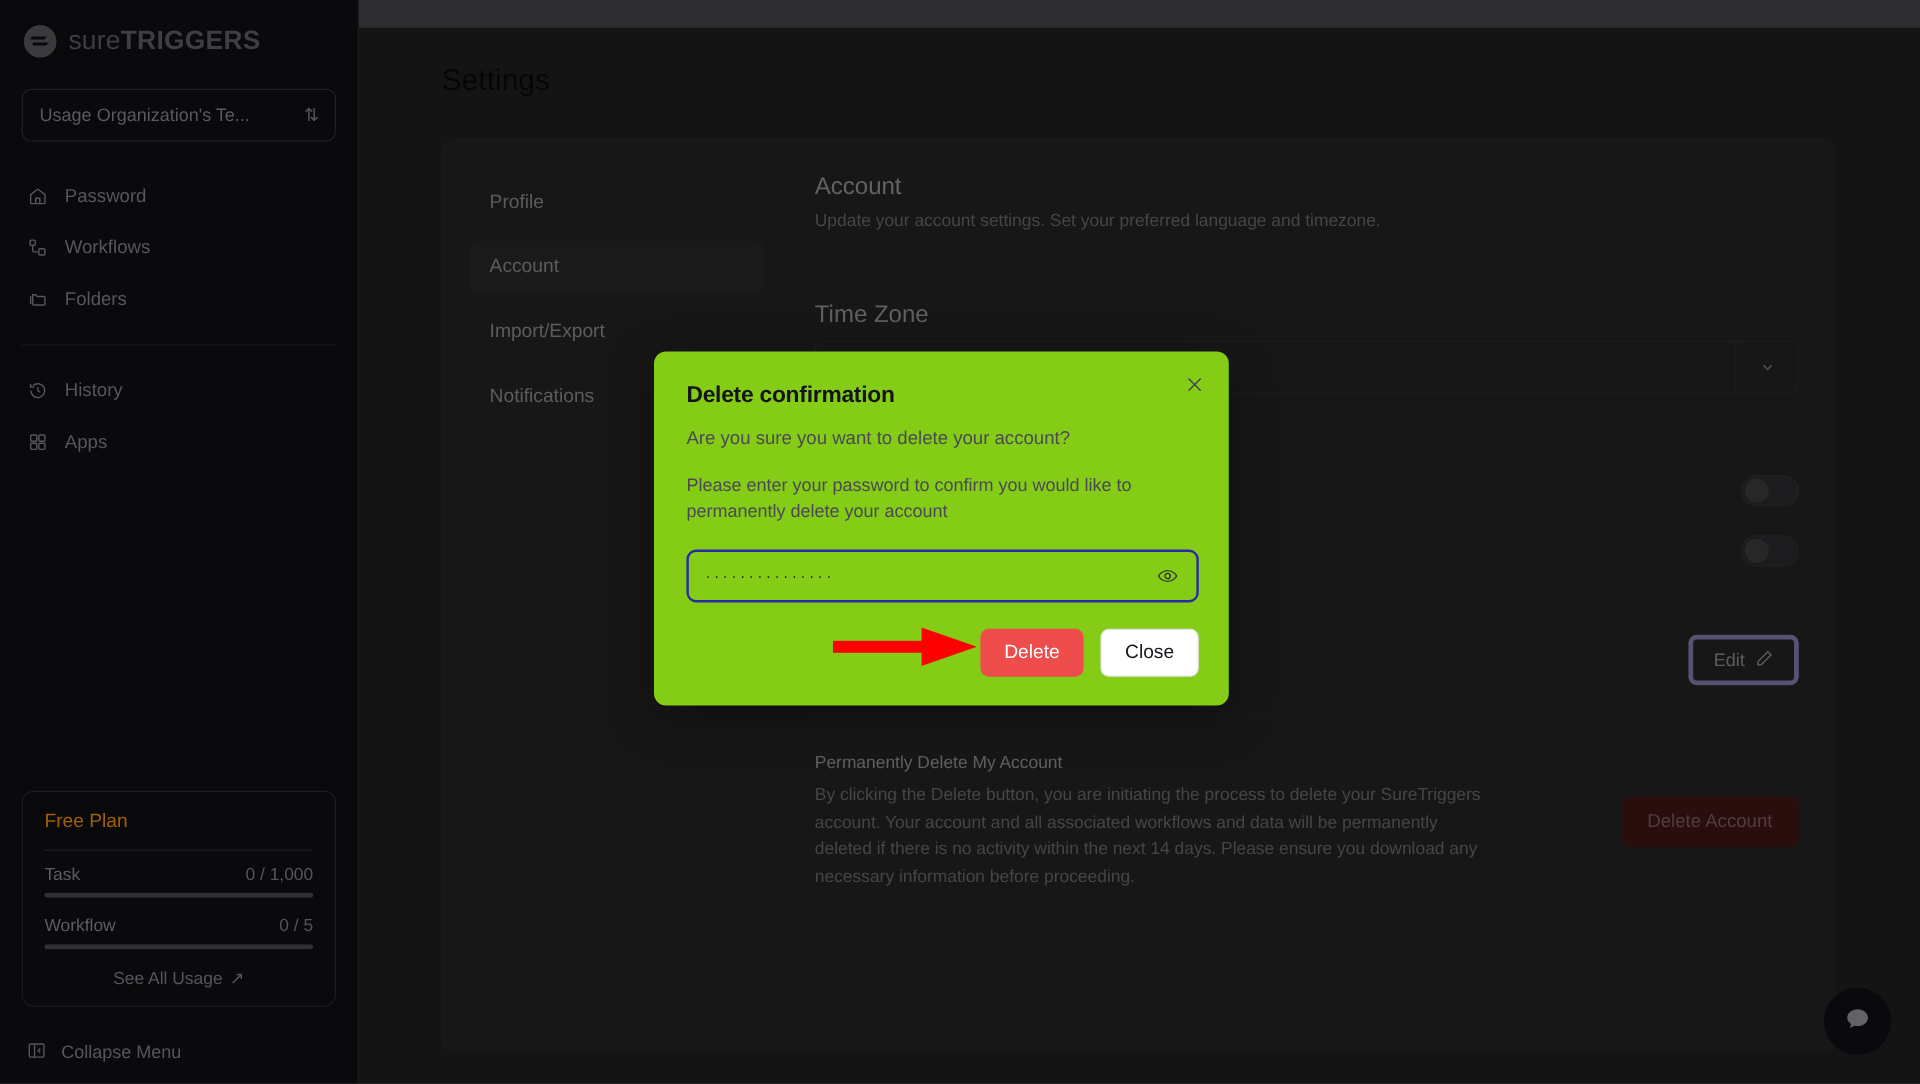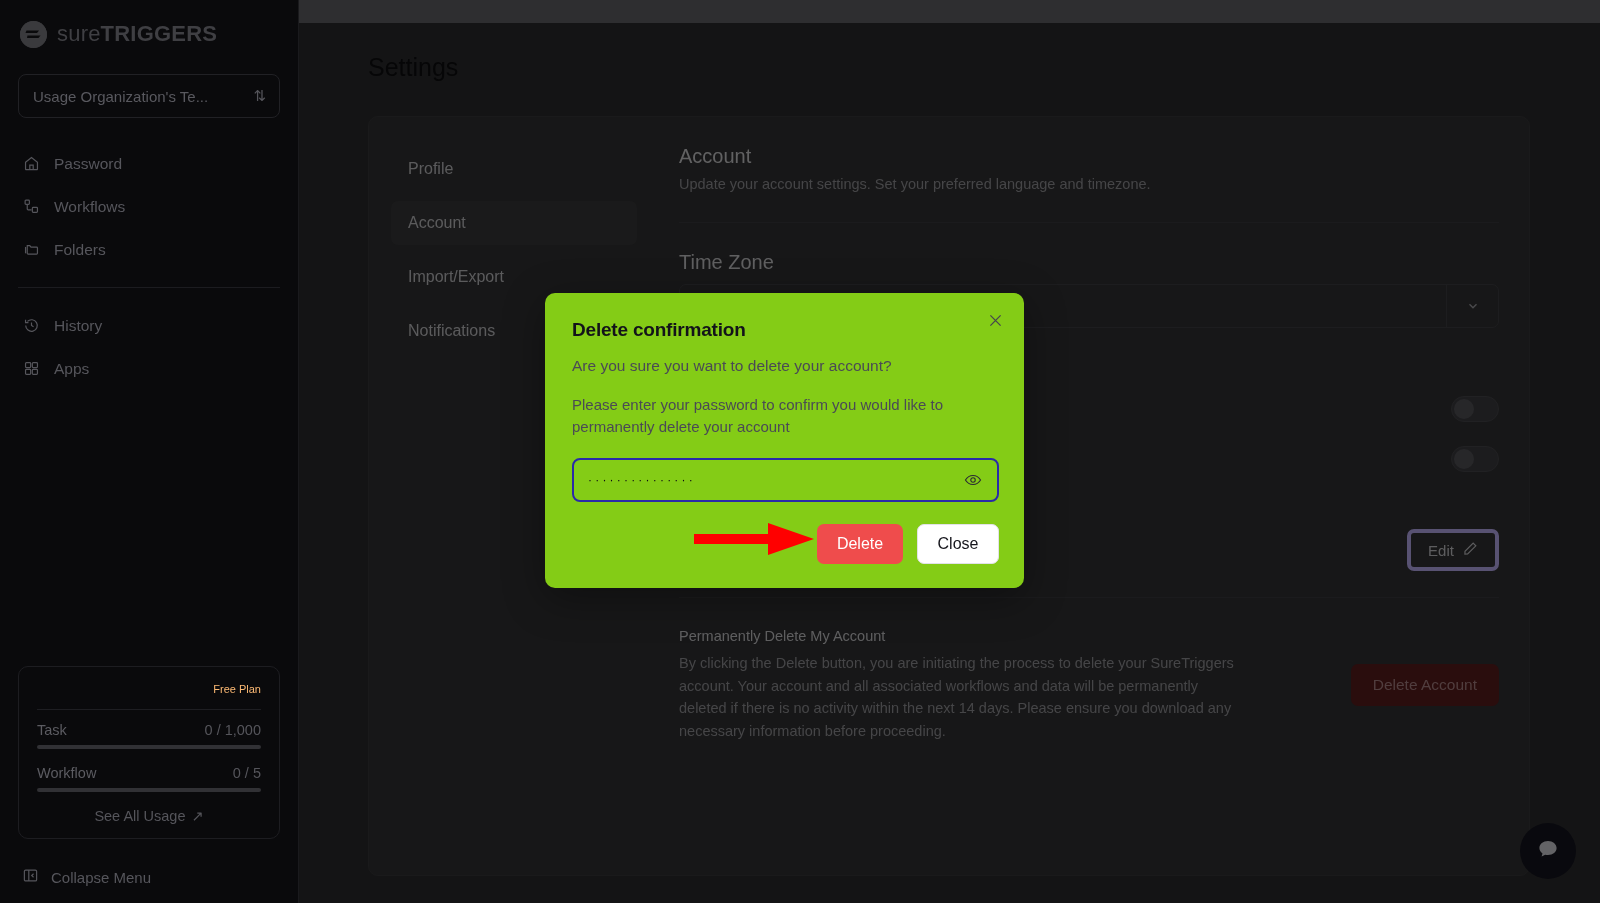--- a/index.html
+++ b/index.html
@@ -59,21 +59,21 @@
   .nav-sep { height: 1px; background: #1c1c20; margin: 16px 18px; }
 
   .sidebar-spacer { flex: 1 1 auto; }
 
   .plan-card {
     margin: 0 18px 12px 18px;
     border: 1px solid #1d1d21;
     border-radius: 10px;
     padding: 16px 18px 14px 18px;
   }
-  .plan-title { color: #fdba74; font-size: 11px; text-align: right; }
+  .plan-title { color: #a16207; font-size: 16px; }
   .plan-divider { height: 1px; background: #1e1e22; margin: 14px 0 12px 0; }
   .usage-row {
     display: flex; justify-content: space-between; align-items: baseline;
     color: #5c5c62; font-size: 14.5px; margin-bottom: 7px;
   }
   .usage-row .uv { color: #55555b; }
   .usage-bar { height: 4px; border-radius: 3px; background: #313135; margin-bottom: 16px; }
   .see-usage {
     color: #55555b; font-size: 14.5px;
     display: flex; align-items: center; justify-content: center; gap: 6px;

